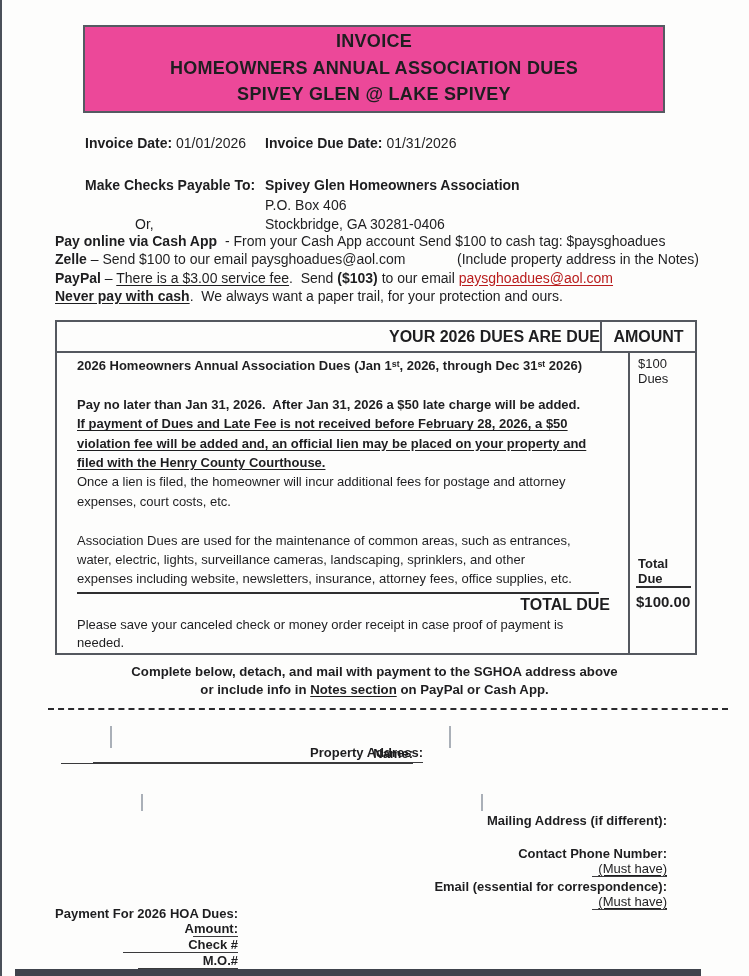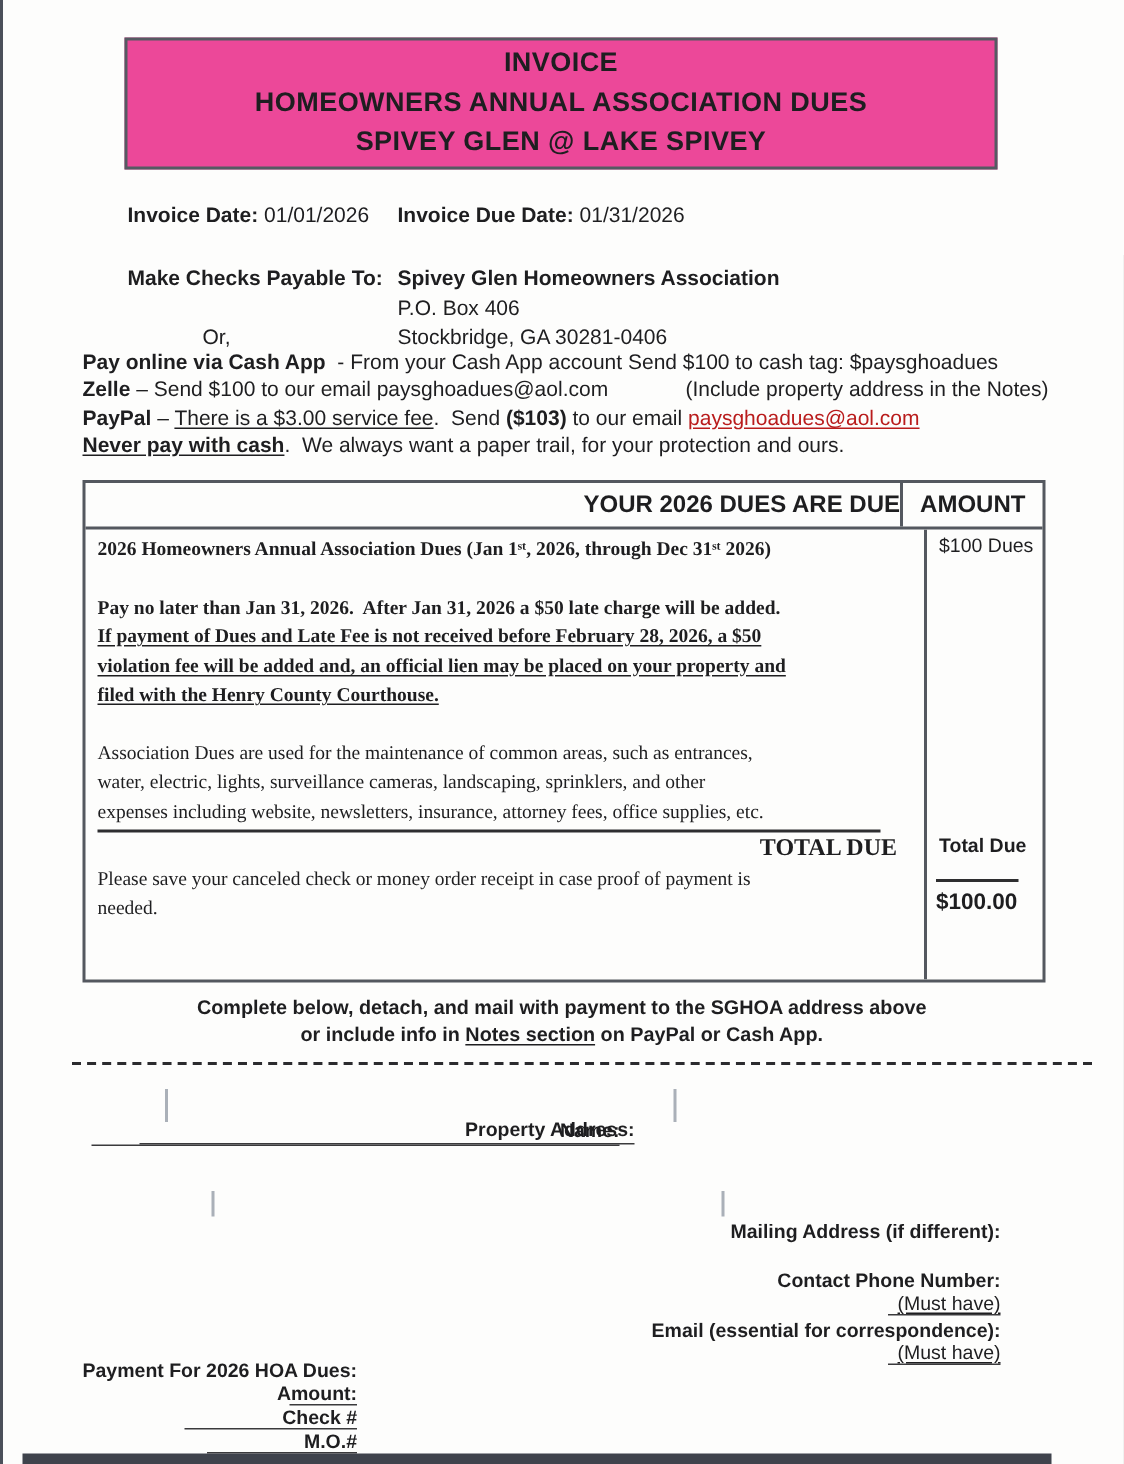--- a/index.html
+++ b/index.html
@@ -31,21 +31,21 @@
   .pm-line{white-space:nowrap;position:relative;line-height:18.3px;}
   .pm-note{position:absolute;left:402px;top:0;}
   .u{text-decoration:underline;text-underline-offset:2px;}
   .gray-link{color:#b91c1c;text-decoration:underline;text-underline-offset:2px;}
   
   .duestable{position:absolute;left:55px;top:320px;width:638px;border:2px solid #54585f;background:#fdfdfc;}
   .trow{display:flex;}
   .th-left{width:543px;text-align:right;font-weight:700;font-size:16px;padding:6px 0 5px;}
   .th-right{flex:1;border-left:2px solid #54585f;text-align:center;font-weight:700;font-size:16px;padding:6px 0 5px;}
   .tbody{border-top:2px solid #54585f;height:300px;overflow:hidden;}
-  .td-left{width:543px;padding:3px 8px 0 8px;font-size:13px;overflow:hidden;font-family:Liberation Serif, serif;}
+  .td-left{width:543px;padding:3px 8px 0 20px;font-size:13px;overflow:hidden;}
   .td-right{flex:1;border-left:2px solid #54585f;position:relative;font-size:13px;padding:3px 0 0 8px;}
   .tline{white-space:nowrap;line-height:19.4px;}
   .gap{height:19.4px;}
   .sumline{margin-top:3px;width:522px;border-top:2px solid #2e2e30;}
   .totaldue-left{font-weight:700;font-size:16px;text-align:right;padding-right:10px;line-height:22px;}
   .save .tline{line-height:18.5px;}
   .amt-totaldue{position:absolute;top:203px;left:8px;font-weight:700;}
   .amt-shortline{position:absolute;top:233px;left:6px;width:55px;border-top:2px solid #2e2e30;}
   .amt-value{position:absolute;top:240px;left:6px;font-weight:700;font-size:15px;}
   
@@ -117,20 +117,24 @@
           </div>
         <div class="gap"></div>
         <div class="b">
             <div class="tline">Pay no later than Jan 31, 2026.&nbsp; After Jan 31, 2026 a $50 late charge will be added.</div>
           </div>
         <div class="b u">
             <div class="tline">If payment of Dues and Late Fee is not received before February 28, 2026, a $50</div>
             <div class="tline">violation fee will be added and, an official lien may be placed on your property and</div>
             <div class="tline">filed with the Henry County Courthouse.</div>
           </div>
+        <div>
+            <div class="tline">Once a lien is filed, the homeowner will incur additional fees for postage and attorney</div>
+            <div class="tline">expenses, court costs, etc.</div>
+          </div>
         <div class="gap"></div>
         <div>
             <div class="tline">Association Dues are used for the maintenance of common areas, such as entrances,</div>
             <div class="tline">water, electric, lights, surveillance cameras, landscaping, sprinklers, and other</div>
             <div class="tline">expenses including website, newsletters, insurance, attorney fees, office supplies, etc.</div>
           </div>
         <div class="sumline"></div>
         <div class="totaldue-left">TOTAL DUE</div>
         <div class="save">
             <div class="tline">Please save your canceled check or money order receipt in case proof of payment is</div>

